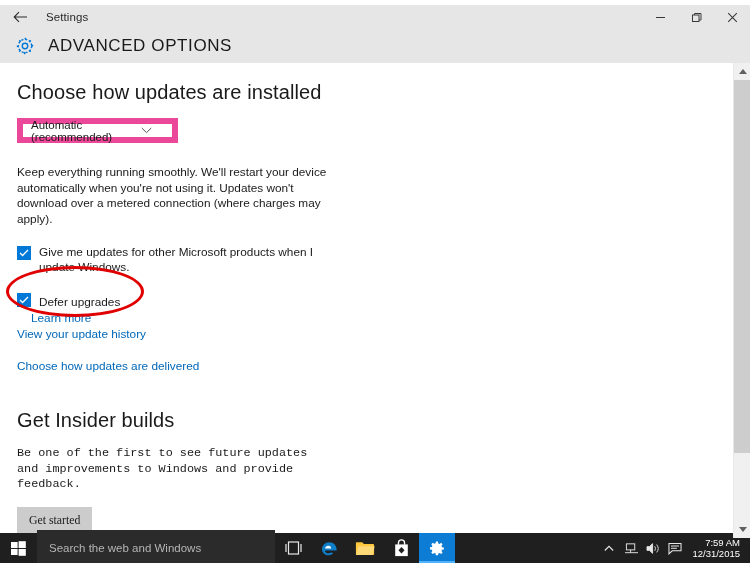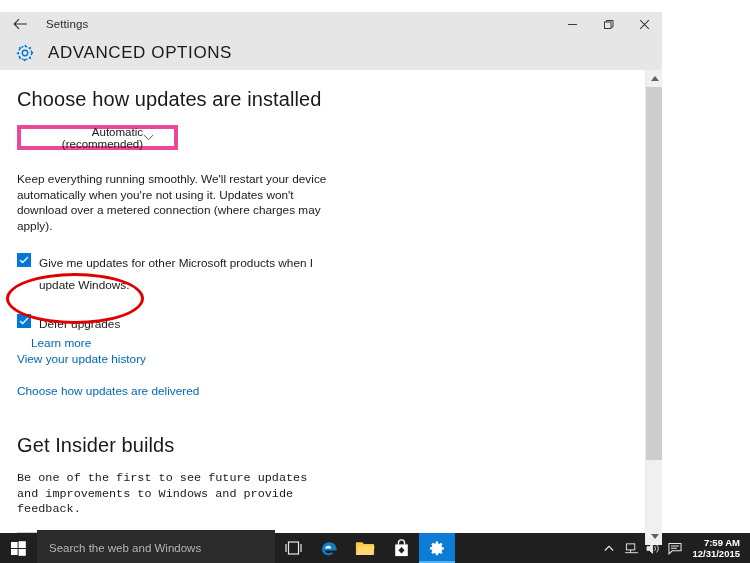--- a/index.html
+++ b/index.html
@@ -11,22 +11,22 @@
     height: 563px;
     overflow: hidden;
     font-family: "Liberation Sans", sans-serif;
     background: #ffffff;
     position: relative;
   }
 
   
   .window {
     position: absolute;
-    left: 0; top: 12px;
-    width: 662px;
+    left: 0; top: 5px;
+    width: 750px;
     height: 533px;
     background: #0ea5e9;
     overflow: hidden;
   }
   .titlebar {
     height: 24px;
     background: #e6e6e6;
     display: flex;
     align-items: center;
     position: relative;
@@ -103,31 +103,30 @@
     margin: 0 0 14px 0;
     letter-spacing: .1px;
   }
   h1.section-title.second {
     margin-top: 36px;
   }
 
   .dropdown {
     width: 161px;
     height: 25px;
-    border: 4px solid #ec4899;
+    border: 6px solid #ec4899;
     background: #fff;
     display: flex;
     align-items: center;
     justify-content: space-between;
     padding: 0 20px 0 8px;
     box-sizing: border-box;
     font-size: 11.5px;
     color: #1a1a1a;
     margin-bottom: 22px;
-    text-align: right;
   }
   .dropdown .chev { color: #555; line-height: 0; }
 
   p.body-text {
     font-size: 11.8px;
     line-height: 15.5px;
     color: #1a1a1a;
     margin: 0 0 18px 0;
     max-width: 322px;
   }
@@ -146,21 +145,21 @@
     border: 1px solid #0078d7;
     box-sizing: border-box;
     flex: 0 0 auto;
     margin-top: 1px;
     display: flex;
     align-items: center;
     justify-content: center;
   }
   .check-label {
     font-size: 11.8px;
-    line-height: 22px;
+    line-height: 15px;
     color: #1a1a1a;
     margin-left: 8px;
     max-width: 308px;
   }
   .link {
     font-size: 11.8px;
     color: #0067b8;
     display: block;
     text-decoration: none;
     margin-bottom: 18px;
@@ -268,21 +267,20 @@
     height: 2px;
     background: #4fb3ff;
   }
   .tray {
     position: absolute;
     right: 0; top: 0;
     height: 30px;
     display: flex;
     align-items: center;
     padding-right: 4px;
-    font-weight: bold;
   }
   .tray-icon {
     width: 22px;
     height: 30px;
     display: flex;
     align-items: center;
     justify-content: center;
     color: #e8e8e8;
   }
   .clock {

